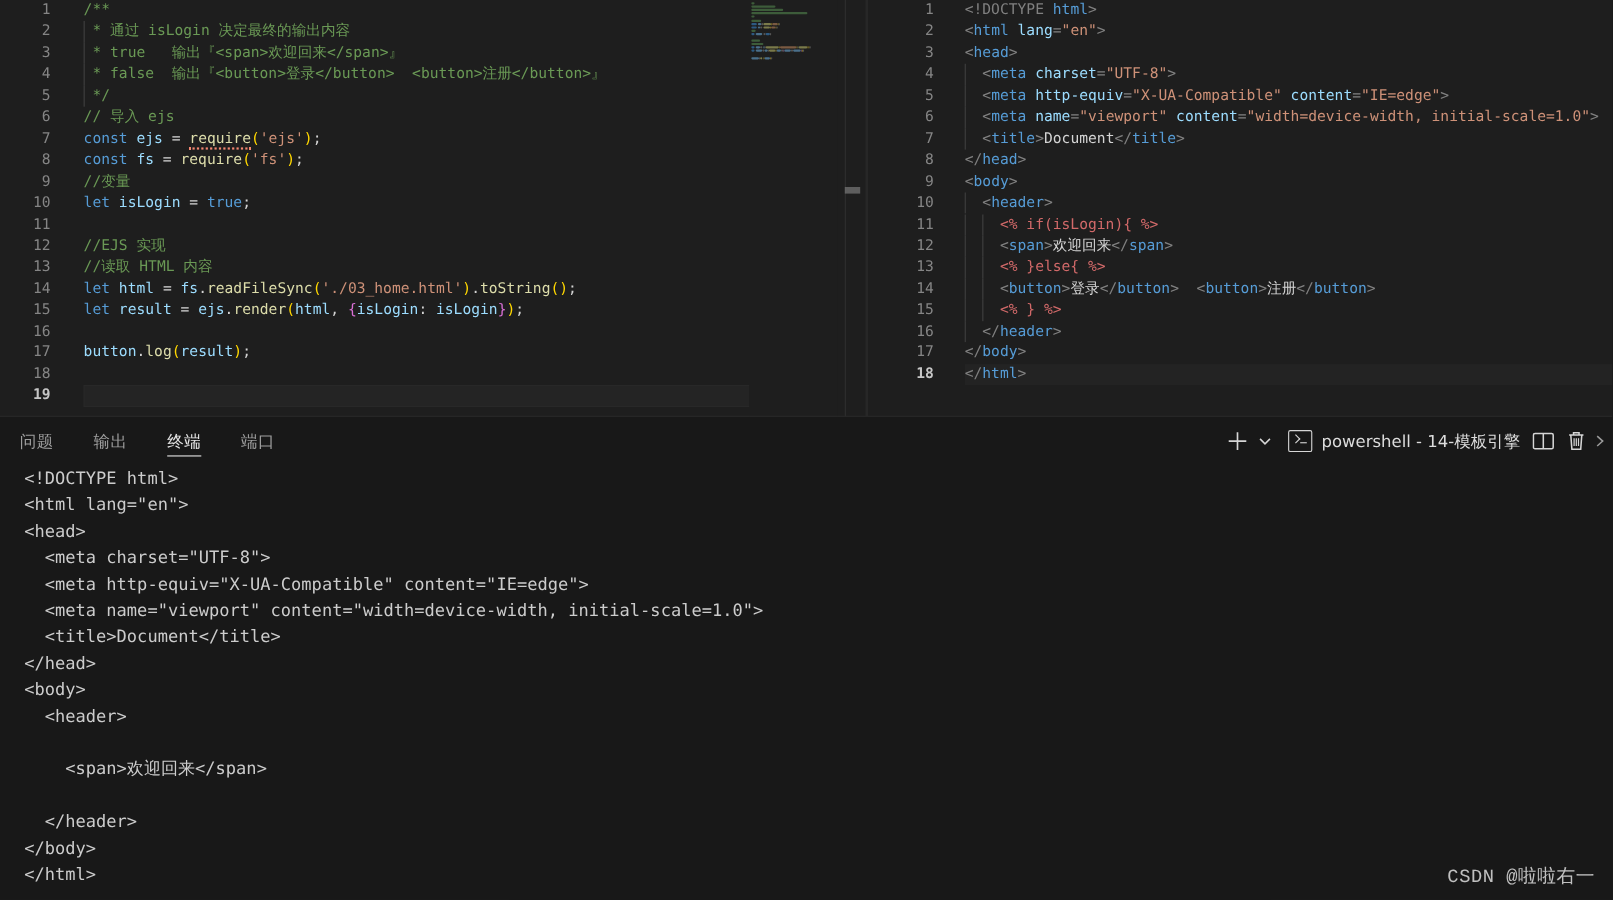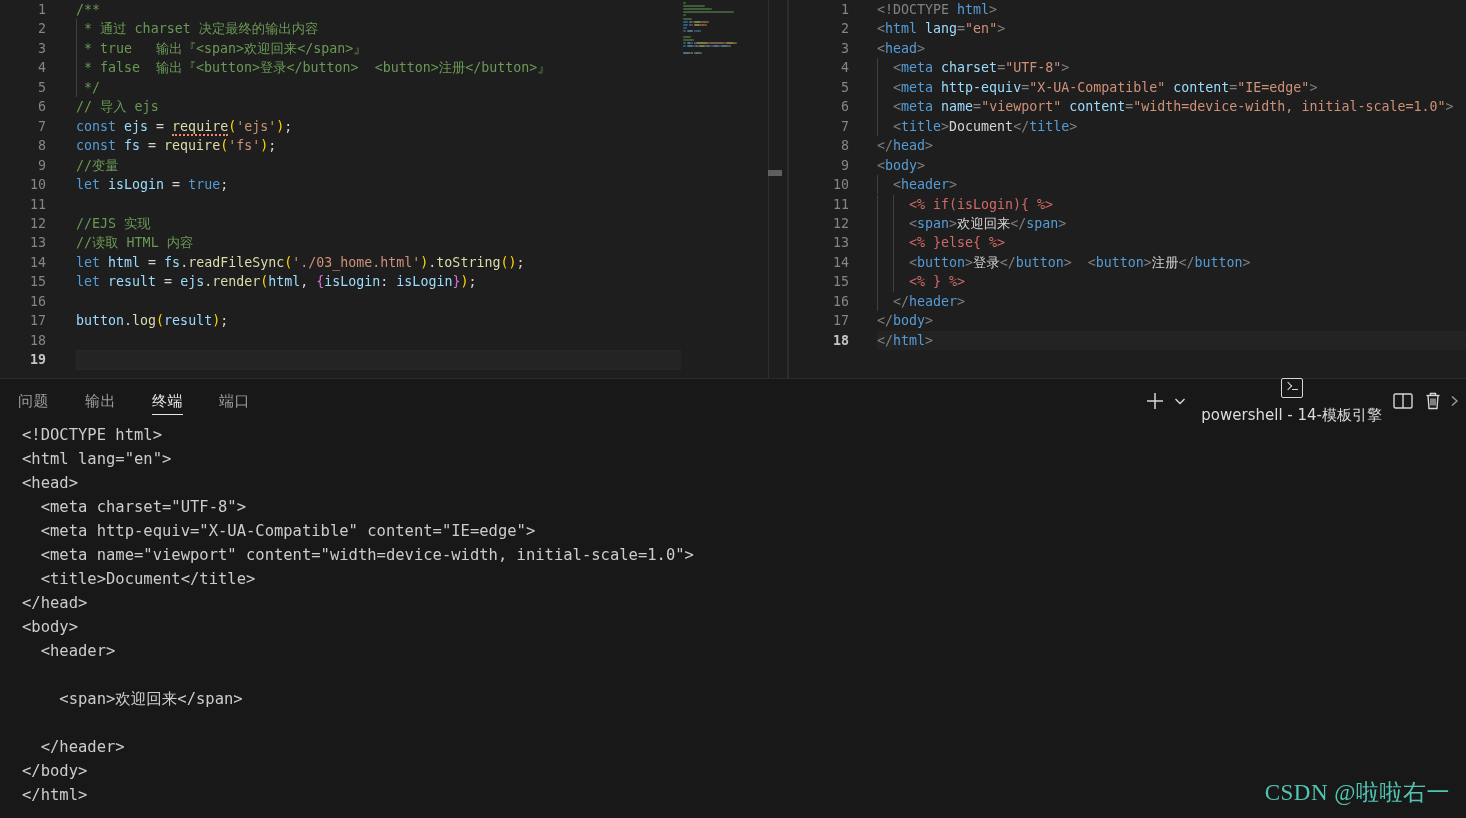--- a/index.html
+++ b/index.html
@@ -73,51 +73,51 @@
   .tab{position:relative;height:44px;display:flex;align-items:center;padding:0 18px;
        color:#9d9d9d;font-family:Liberation Sans, sans-serif;font-size:15px;
        letter-spacing:.5px;cursor:pointer;}
   .tab.active{color:#e7e7e7;}
   .tab.active::after{content:"";position:absolute;left:18px;right:18px;bottom:8px;height:1px;background:#e7e7e7;}
 
   .panel-actions{position:absolute;right:4px;top:0;height:44px;display:flex;align-items:center;gap:0;}
   .pa{display:flex;align-items:center;justify-content:center;color:#cccccc;cursor:pointer;}
   .pa-plus{width:28px;height:28px;font-size:22px;line-height:1;color:#d6d6d6;}
   .pa-chev{width:22px;height:28px;}
-  .term-chip{display:flex;align-items:center;gap:8px;padding:0 6px 0 4px;margin-left:6px;flex-direction:column;}
+  .term-chip{display:flex;align-items:center;gap:8px;padding:0 6px 0 4px;margin-left:6px;}
   .term-ico{width:20px;height:18px;border:1.4px solid #d6d6d6;border-radius:2px;position:relative;}
   .term-ico::before{content:"";position:absolute;left:3px;top:4px;width:5px;height:5px;
       border-right:1.4px solid #d6d6d6;border-bottom:1.4px solid #d6d6d6;transform:rotate(-45deg);}
   .term-ico::after{content:"";position:absolute;left:10px;top:10px;width:6px;height:1.4px;background:#d6d6d6;}
   .term-name{color:#dcdcdc;font-family:"DejaVu Sans","Liberation Sans",sans-serif;font-size:15px;white-space:nowrap;}
   .pa-split{width:30px;height:28px;}
   .pa-trash{width:30px;height:28px;}
   .pa-more{width:14px;height:28px;overflow:hidden;}
 
   .term-body{position:absolute;left:0;top:44px;width:1466px;height:395px;overflow:hidden;
     color:#cccccc;font-size:15.5px;line-height:24px;
     font-family:"DejaVu Sans Mono","Liberation Mono",monospace;white-space:pre;}
   .term-body .tl{padding-left:22px;height:24px;}
 
-  .watermark{position:absolute;right:16px;bottom:10px;color:#5eead4;opacity:.82;
-     font-family:Liberation Serif, serif;font-size:23px;letter-spacing:.5px;}
+  .watermark{position:absolute;right:16px;bottom:10px;color:#e5e5e5;opacity:.82;
+     font-family:Liberation Mono, monospace;font-size:17px;letter-spacing:.5px;}
 
   svg{display:block;}
 </style>
 </head>
 <body>
 
 <div class="app">
 
   <div class="editor-area">
 
     <div class="pane pane-left">
       <div class="code-rows" id="left-rows">
           <div class="row" style="top: 0px; position: absolute; left: 0px; right: 0px;"><div class="gutter">1</div><div class="code"><span class="t-com">/**</span></div></div>
-          <div class="row" style="top: 19.45px; position: absolute; left: 0px; right: 0px;"><div class="ig" style="left: 76px;"></div><div class="gutter">2</div><div class="code"><span class="t-com"> * 通过 charset 决定最终的输出内容</span></div></div>
+          <div class="row" style="top: 19.45px; position: absolute; left: 0px; right: 0px;"><div class="ig" style="left: 76px;"></div><div class="gutter">2</div><div class="code"><span class="t-com"> * 通过 isLogin 决定最终的输出内容</span></div></div>
           <div class="row" style="top: 38.9px; position: absolute; left: 0px; right: 0px;"><div class="ig" style="left: 76px;"></div><div class="gutter">3</div><div class="code"><span class="t-com"> * true   输出『&lt;span&gt;欢迎回来&lt;/span&gt;』</span></div></div>
           <div class="row" style="top: 58.35px; position: absolute; left: 0px; right: 0px;"><div class="ig" style="left: 76px;"></div><div class="gutter">4</div><div class="code"><span class="t-com"> * false  输出『&lt;button&gt;登录&lt;/button&gt;  &lt;button&gt;注册&lt;/button&gt;』</span></div></div>
           <div class="row" style="top: 77.8px; position: absolute; left: 0px; right: 0px;"><div class="ig" style="left: 76px;"></div><div class="gutter">5</div><div class="code"><span class="t-com"> */</span></div></div>
           <div class="row" style="top: 97.25px; position: absolute; left: 0px; right: 0px;"><div class="gutter">6</div><div class="code"><span class="t-com">// 导入 ejs</span></div></div>
           <div class="row" style="top: 116.7px; position: absolute; left: 0px; right: 0px;"><div class="gutter">7</div><div class="code"><span class="t-kw">const</span><span class="t-plain"> </span><span class="t-var">ejs</span><span class="t-plain"> = </span><span class="t-fn squig">require</span><span class="t-b1">(</span><span class="t-str">'ejs'</span><span class="t-b1">)</span><span class="t-plain">;</span></div></div>
           <div class="row" style="top: 136.15px; position: absolute; left: 0px; right: 0px;"><div class="gutter">8</div><div class="code"><span class="t-kw">const</span><span class="t-plain"> </span><span class="t-var">fs</span><span class="t-plain"> = </span><span class="t-fn">require</span><span class="t-b1">(</span><span class="t-str">'fs'</span><span class="t-b1">)</span><span class="t-plain">;</span></div></div>
           <div class="row" style="top: 155.6px; position: absolute; left: 0px; right: 0px;"><div class="gutter">9</div><div class="code"><span class="t-com">//变量</span></div></div>
           <div class="row" style="top: 175.05px; position: absolute; left: 0px; right: 0px;"><div class="gutter">10</div><div class="code"><span class="t-kw">let</span><span class="t-plain"> </span><span class="t-var">isLogin</span><span class="t-plain"> = </span><span class="t-bool">true</span><span class="t-plain">;</span></div></div>
           <div class="row" style="top: 194.5px; position: absolute; left: 0px; right: 0px;"><div class="gutter">11</div><div class="code"></div></div>
           <div class="row" style="top: 213.95px; position: absolute; left: 0px; right: 0px;"><div class="gutter">12</div><div class="code"><span class="t-com">//EJS 实现</span></div></div>

